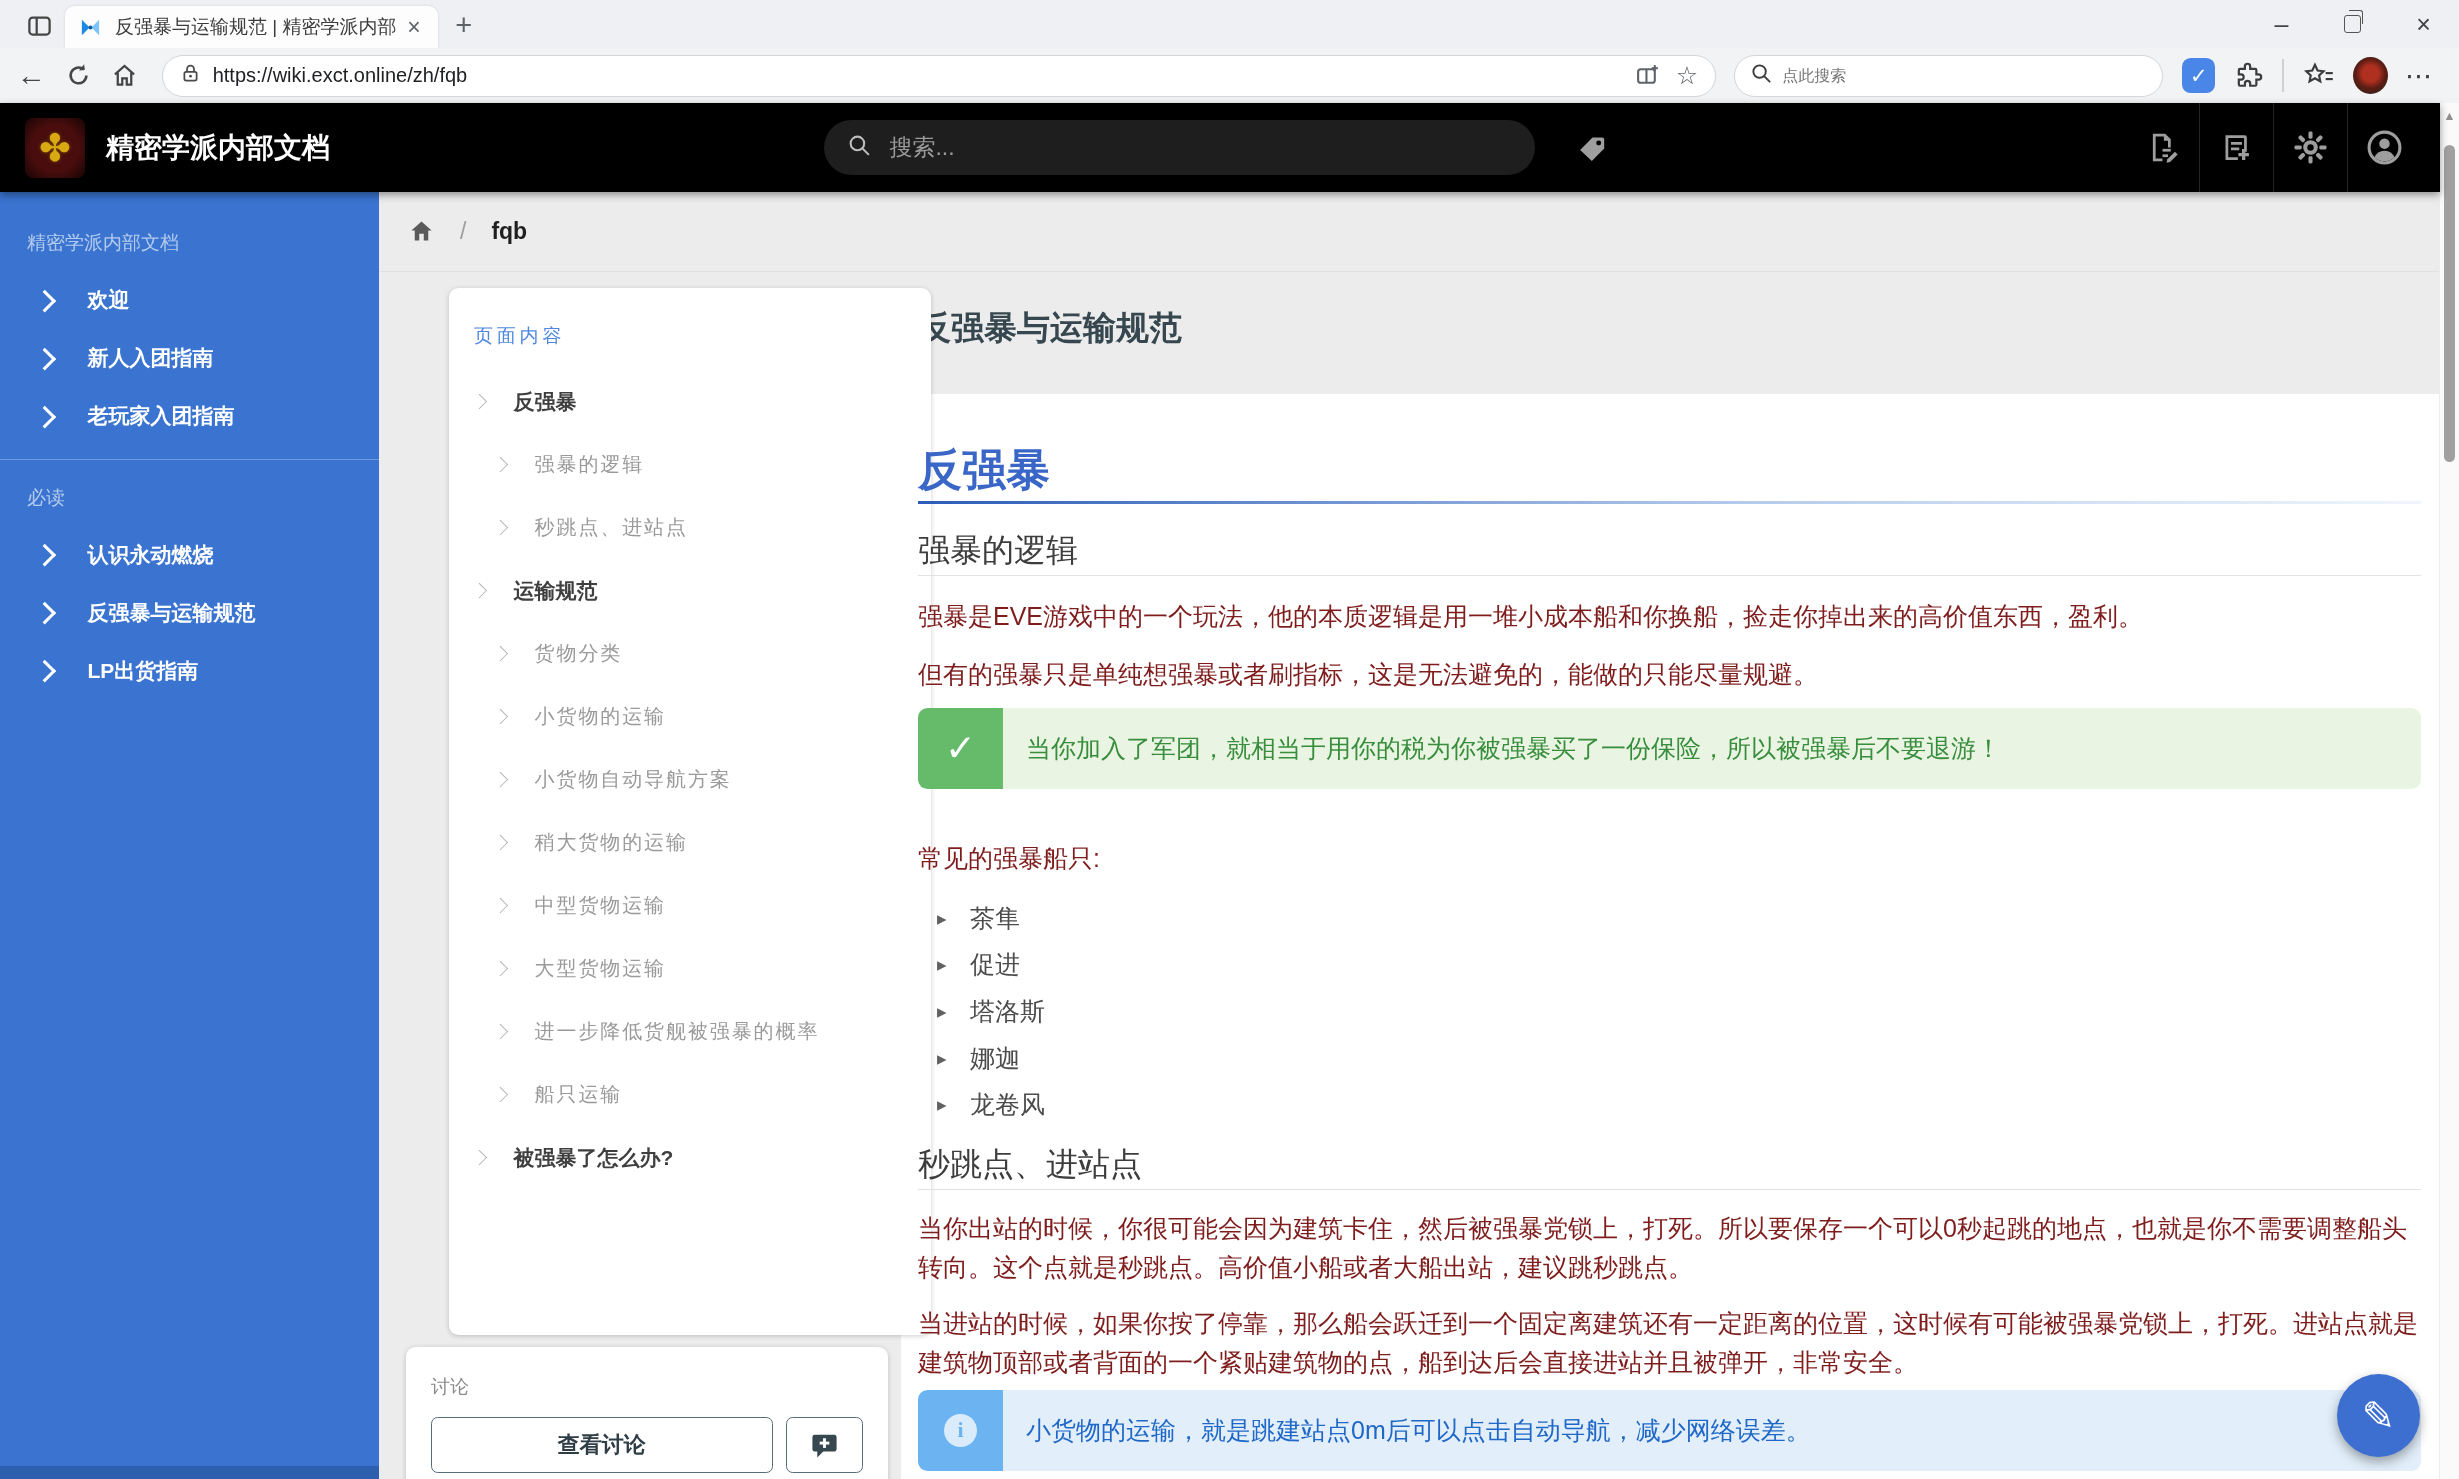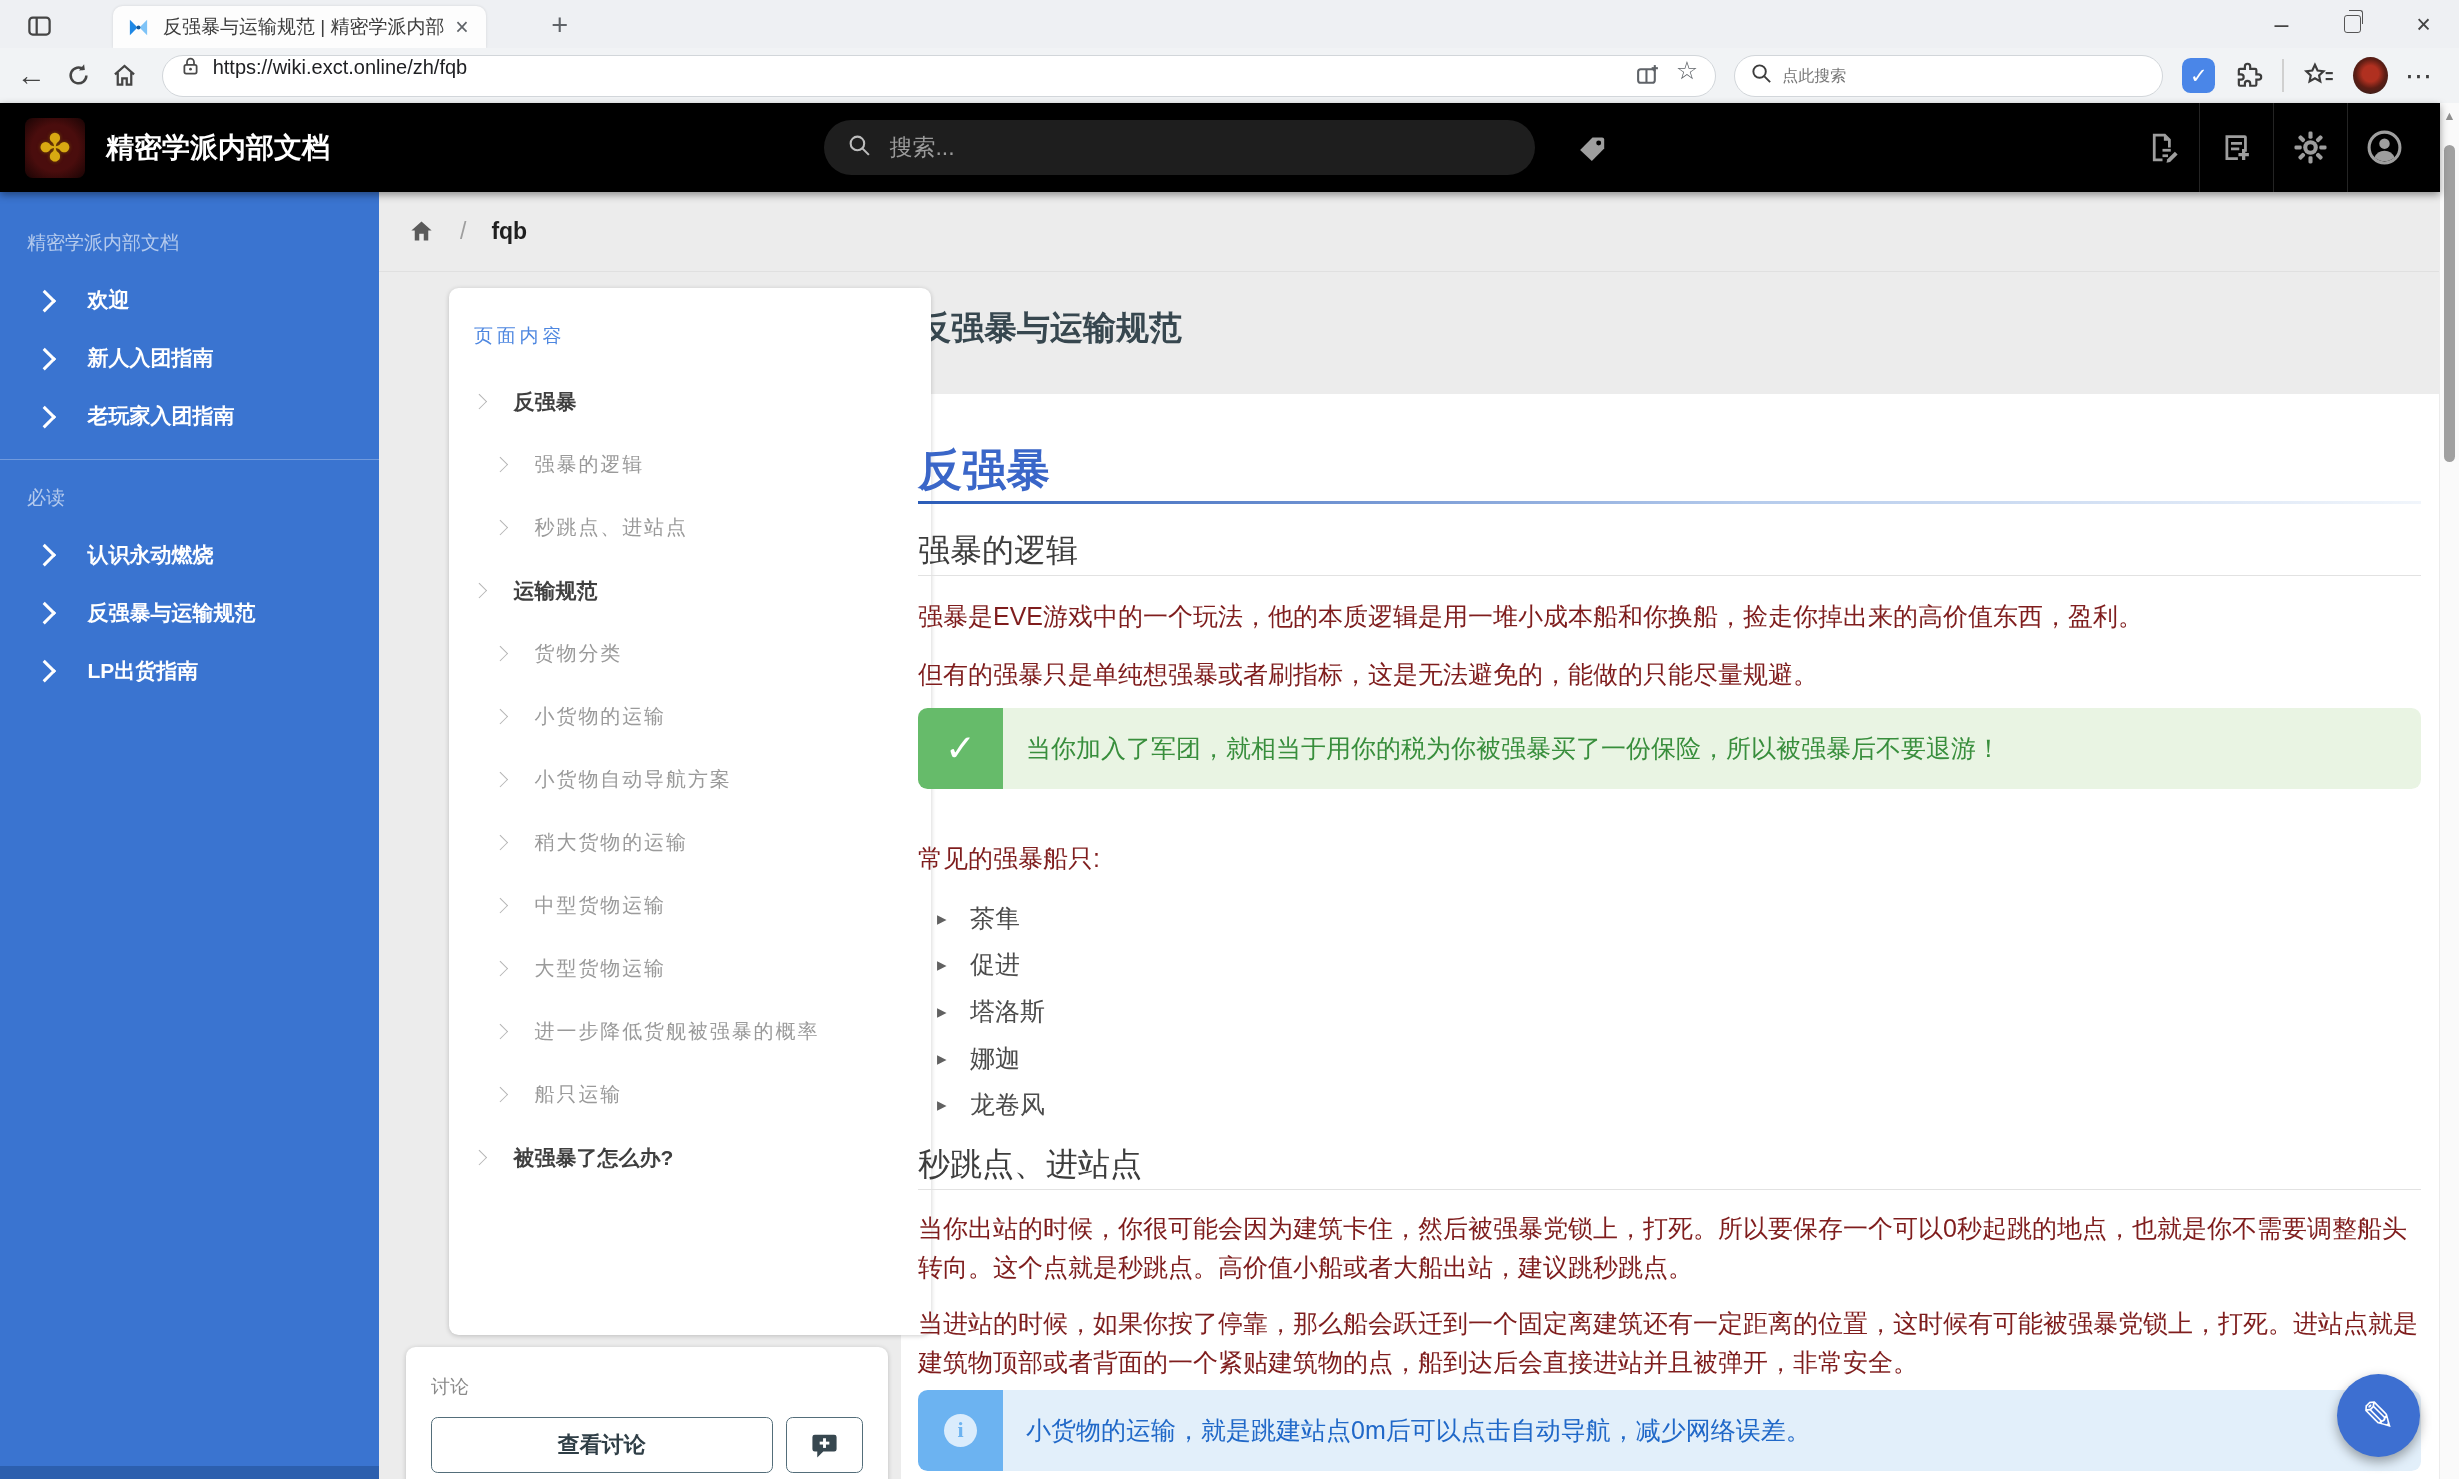--- a/index.html
+++ b/index.html
@@ -1,37 +1,37 @@
 <!DOCTYPE html>
 <html><head>
 <meta charset="utf-8">
 <style>
   html,body{margin:0;padding:0;background:#c9c9c9;}
   .screen{position:relative;width:2459px;height:1479px;overflow:hidden;
     font-family:"Liberation Sans","DejaVu Sans",sans-serif;background:#ececec;}
 
   
-  .tabbar{position:absolute;left:0;top:0;width:2459px;height:48px;background:#eef0f3;display:flex;align-items:flex-end;gap:48px;}
+  .tabbar{position:absolute;left:0;top:0;width:2459px;height:48px;background:#eef0f3;display:flex;align-items:flex-end;}
   .tab-actions{width:44px;height:37px;margin:0 0 3.8px 17.3px;display:flex;align-items:center;justify-content:center;border-radius:7.7px;}
   .tab{position:relative;margin-left:3.8px;width:346px;height:42px;background:#fdfdfd;border-radius:9.6px 9.6px 0 0;
     display:flex;align-items:center;padding:0 13.4px;box-shadow:0 0 2.9px rgba(0,0,0,.12);}
   .favicon{width:25px;height:25px;margin-right:11.5px;display:flex;align-items:center;justify-content:center;}
   .tab-title{flex:1;font-size:19px;color:#3c3c3c;white-space:nowrap;overflow:hidden;}
   .tab-close{font-size:23px;color:#5f6368;padding:0 3.8px;margin-left:7.7px;cursor:default;}
   .newtab{font-size:29px;color:#5f6368;margin:0 0 7.7px 17.3px;line-height:29px;}
   .win-controls{position:absolute;right:0;top:0;height:48px;display:flex;align-items:center;}
   .winbtn{width:71px;height:48px;display:flex;align-items:center;justify-content:center;font-size:25px;color:#444;}
   .restore-glyph{width:15.4px;height:15.4px;border:1.9px solid #555;border-radius:2.9px;position:relative;}
   .restore-glyph:before{content:"";position:absolute;left:3.8px;top:-6.7px;width:13.4px;height:13.4px;border:1.9px solid #555;border-left:none;border-bottom:none;border-radius:0 2.9px 0 0;}
 
   .toolbar{position:absolute;left:0;top:48px;width:2459px;height:55px;background:#f1f3f5;display:flex;align-items:center;}
   .navbtn{font-size:29px;color:#454545;width:50px;text-align:center;}
   .navbtn.svg{display:flex;align-items:center;justify-content:center;}
   .urlbar{height:40px;flex:0 0 1518px;margin-left:13.4px;background:#fff;border:1px solid #d2d6da;border-radius:21px;
-    display:flex;padding:0 17.3px;}
+    display:flex;align-items:center;padding:0 17.3px;}
   .url-text{flex:1;font-size:20px;color:#202124;margin-left:11.5px;white-space:nowrap;overflow:hidden;}
   .urlbar .pill-ic{margin-left:17.3px;display:flex;align-items:center;}
   .star{font-size:25px;color:#5f6368;margin-left:15.4px;}
   .browser-search{height:40px;width:423px;margin-left:17.3px;background:#fff;border:1px solid #d2d6da;border-radius:21px;
     display:flex;align-items:center;padding:0 15.4px;}
   .browser-search input{border:none;outline:none;background:transparent;font-size:16px;color:#ef4444;margin-left:7px;width:327px;
     font-family:inherit;}
   .ext-badge{width:35px;height:35px;border-radius:8.6px;background:#4a86e8;color:#fff;font-size:21px;font-weight:bold;
     display:flex;align-items:center;justify-content:center;margin-left:19px;}
   .tb-ic{margin-left:19px;display:flex;align-items:center;justify-content:center;}

